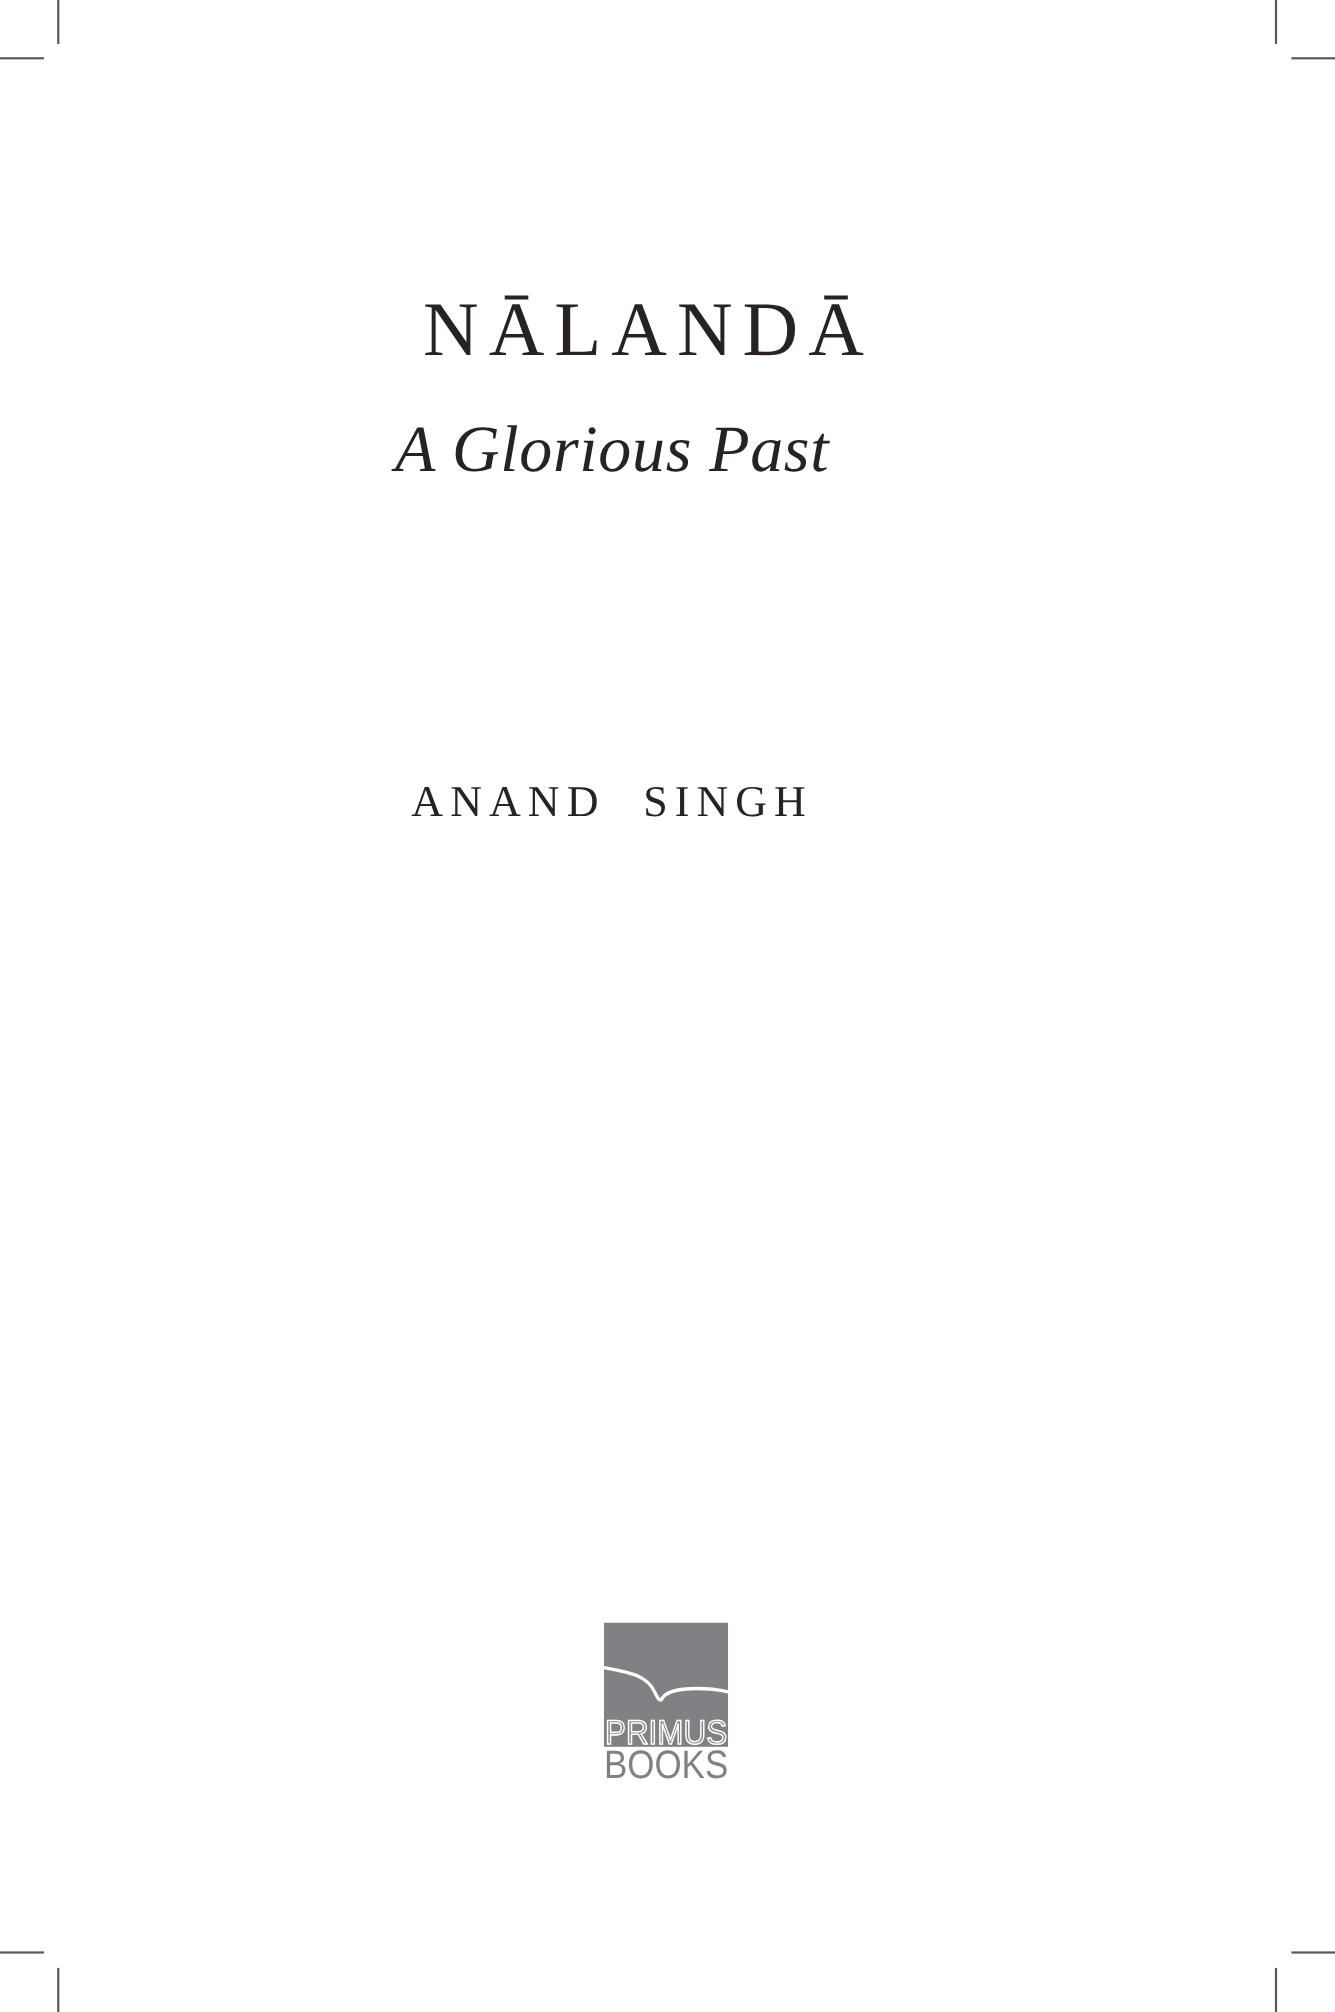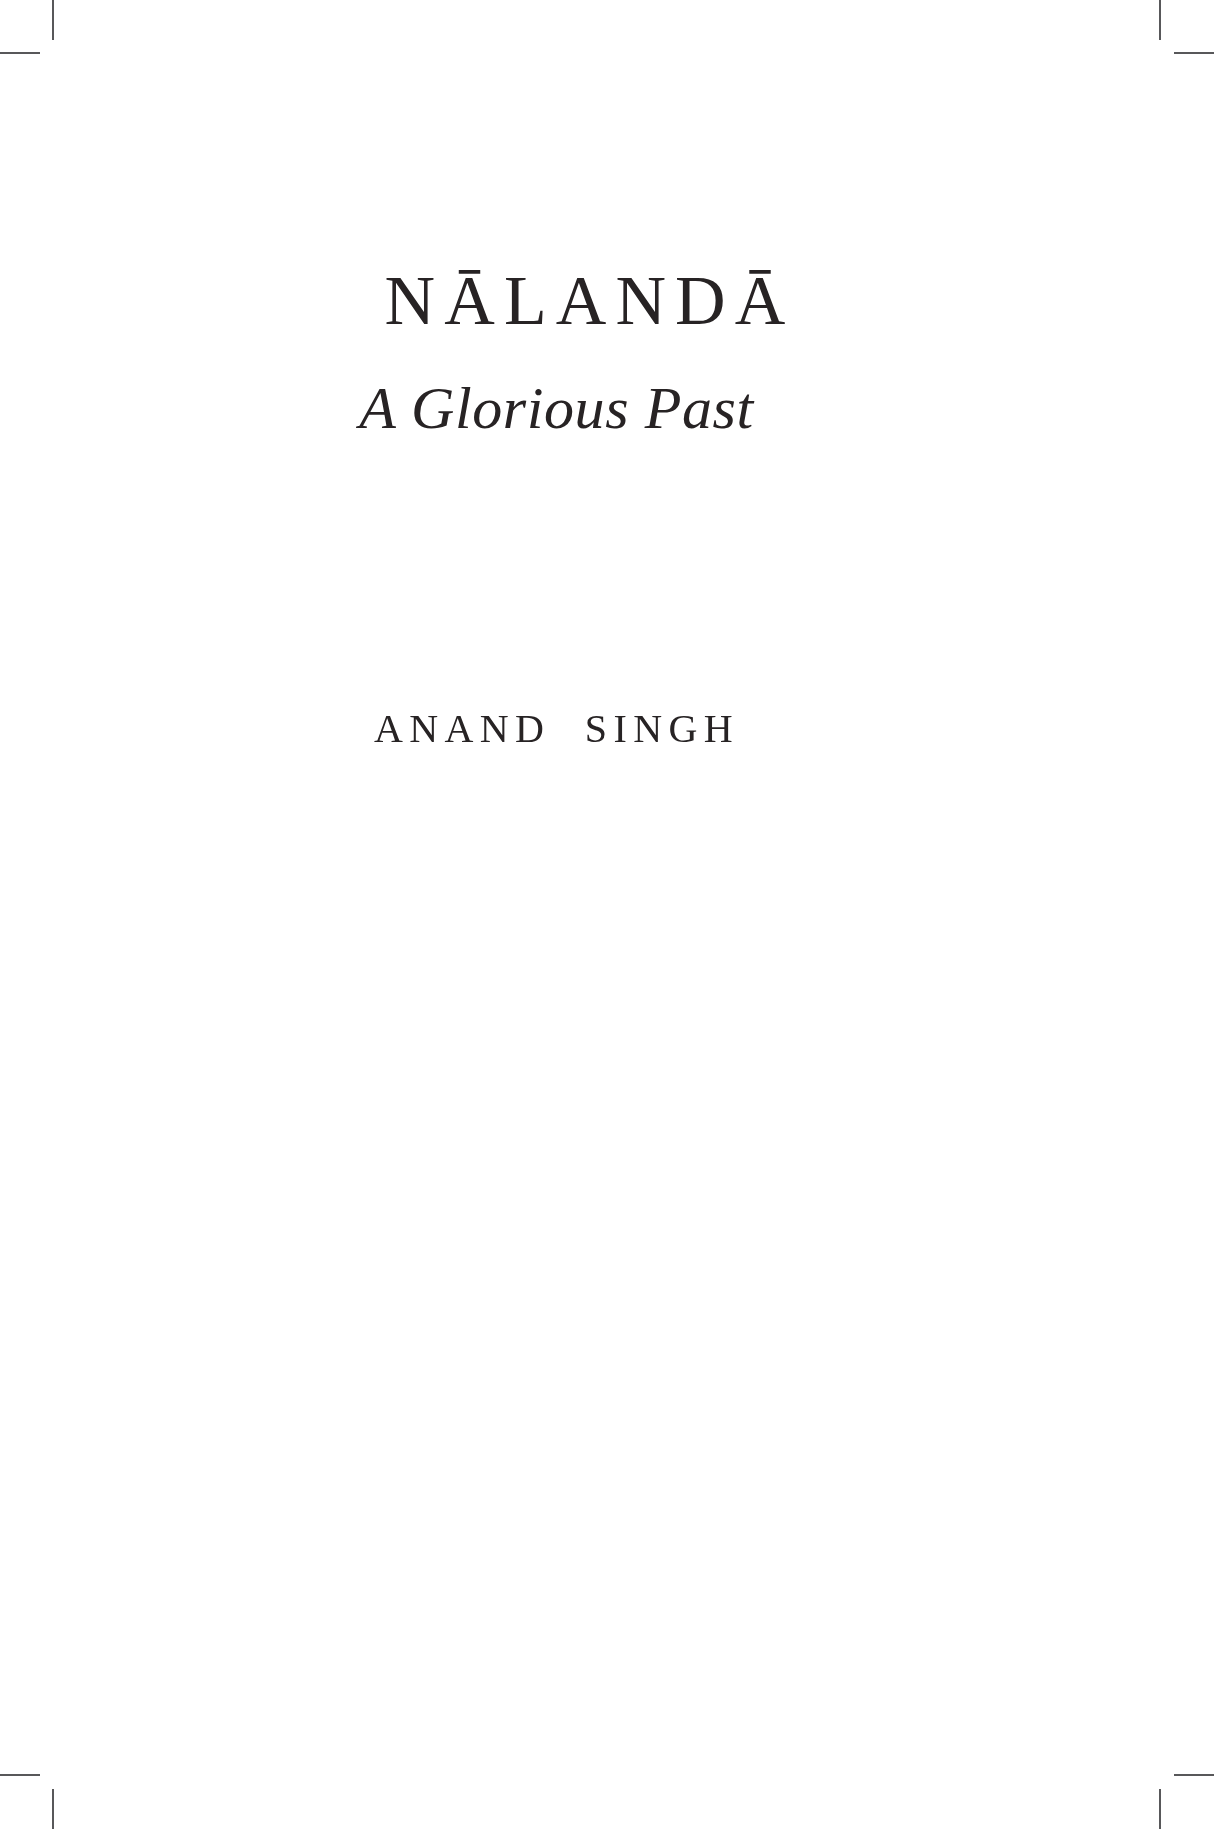--- a/index.html
+++ b/index.html
@@ -79,14 +79,24 @@
   <div class="crop v bl-v"></div>
   <div class="crop h br-h"></div>
   <div class="crop v br-v"></div>
 
   <h1 class="line book-title">NĀLANDĀ</h1>
 
   <div class="line book-author">ANAND SINGH</div>
 
   <div class="line book-subtitle">A Glorious Past</div>
 
+  <div class="logo">
+    <svg width="113" height="148" viewBox="0 0 113 148" xmlns="http://www.w3.org/2000/svg">
+      <rect x="0" y="0" width="113" height="113" fill="#808184"></rect>
+      <g>
+        <path d="M0,41 C20,45 39,47 46,63 C49,69 51,73 53,69 C57,62 72,60 84,60 C95,60 104,61 113,63" fill="none" stroke="#ffffff" stroke-width="3" stroke-linecap="butt"></path>
+      </g>
+      <text x="56.5" y="110" text-anchor="middle" textLength="111" lengthAdjust="spacingAndGlyphs" font-family="Liberation Sans, sans-serif" font-size="31" fill="#808184" stroke="#ffffff" stroke-width="1.4">PRIMUS</text>
+      <text x="56.5" y="141" text-anchor="middle" textLength="113" lengthAdjust="spacingAndGlyphs" font-family="Liberation Sans, sans-serif" font-size="36" fill="#808184">BOOKS</text>
+    </svg>
+  </div>
 
 </div>
 
 </body></html>

